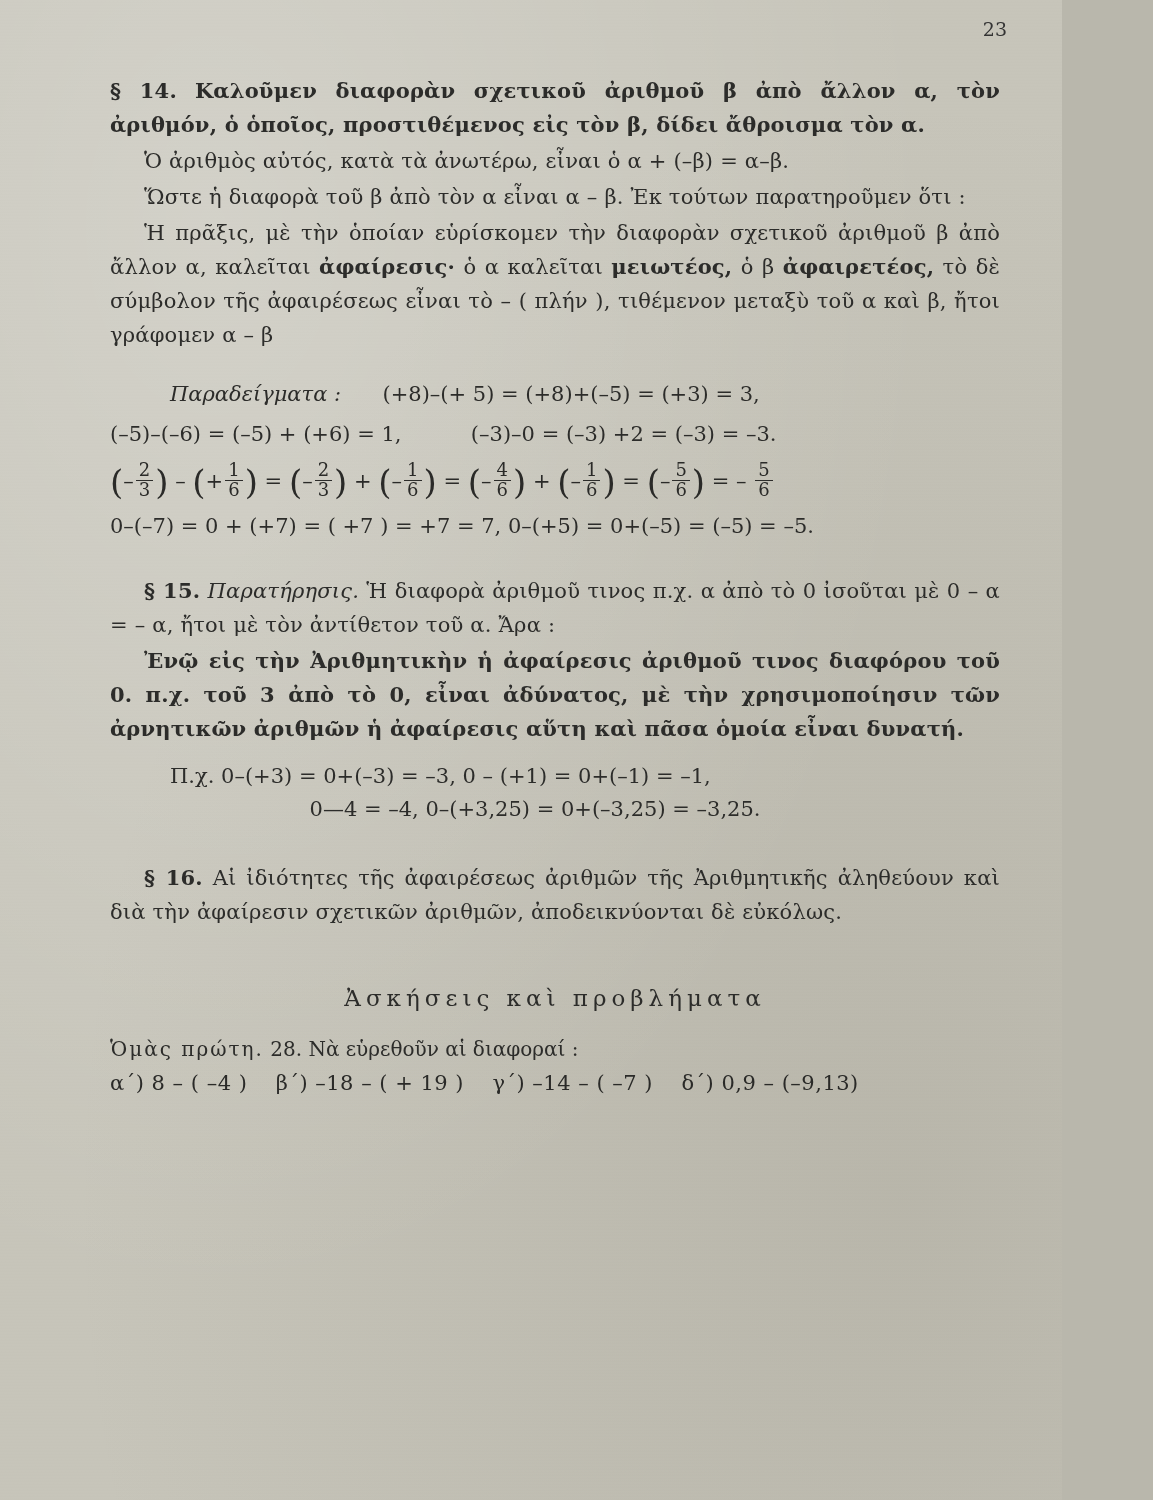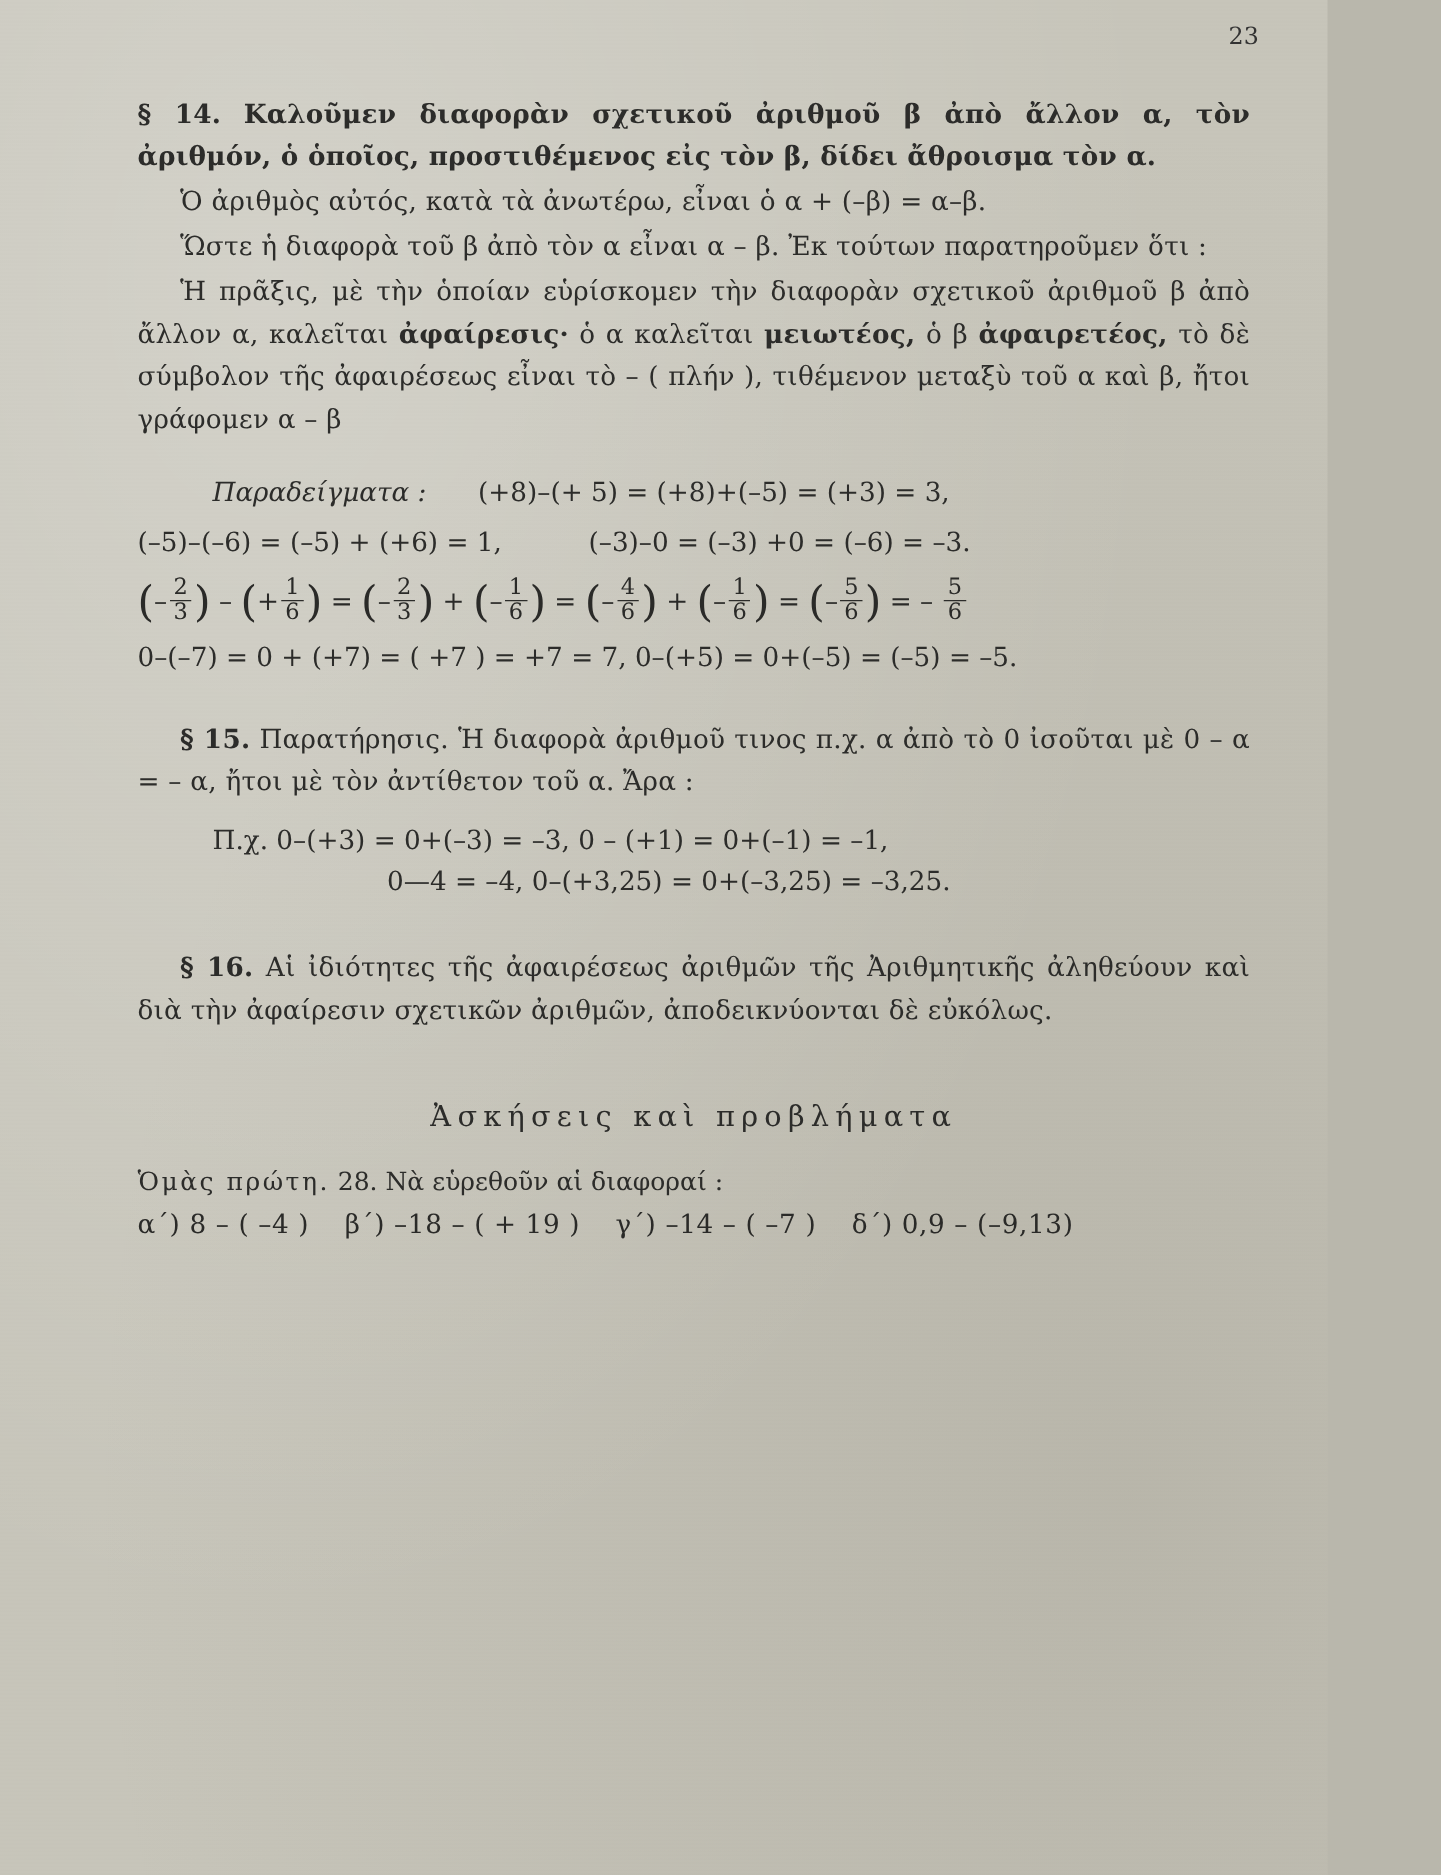--- a/index.html
+++ b/index.html
@@ -49,21 +49,21 @@
     font-size: 21px;
     line-height: 1.62;
     text-align: justify;
     margin: 0 0 2px 0;
     letter-spacing: 0.2px;
     color: #2c2c2a;
   }
   .para.indent { text-indent: 34px; }
   .bold { font-weight: bold; }
   .sec-head { font-weight: bold; }
-  .ital { }
+  .ital { font-style: italic; }
 
   .block-14 { margin-top: 4px; }
   .block-14 .para { text-align: justify; }
 
   .math-line {
     font-size: 21px;
     line-height: 1.6;
     margin: 0;
     color: #2c2c2a;
     white-space: nowrap;
@@ -159,21 +159,21 @@
 
     <div class="examples">
       <div class="math-line ex-row-1">
         <span class="lbl">Παραδείγματα :</span>
         <span class="sp"></span><span class="sp"></span>
         <span>(+8)–(+ 5) = (+8)+(–5) = (+3) = 3,</span>
       </div>
       <div class="math-line ex-row-2">
         <span>(–5)–(–6) = (–5) + (+6) = 1,</span>
         <span class="sp"></span><span class="sp"></span><span class="sp"></span><span class="sp"></span>
-        <span>(–3)–0 = (–3) +0 = (–6) = –3.</span>
+        <span>(–3)–0 = (–3) +2 = (–3) = –3.</span>
       </div>
 
       <div class="frac-row">
         <span class="paren-big">(</span>
         <span>–</span>
         <span class="frac">
           <span class="num">2</span>
           <span class="den">3</span>
         </span>
         <span class="paren-big">)</span>
@@ -232,20 +232,23 @@
         </span>
       </div>
 
       <div class="math-line ex-row-4">0–(–7) = 0 + (+7) = ( +7 ) = +7 = 7, 0–(+5) = 0+(–5) = (–5) = –5.</div>
     </div>
 
     <div class="block-15">
       <p class="para indent">
         <span class="sec-head">§ 15.</span>
         <span class="ital">Παρατήρησις.</span><span> Ἡ διαφορὰ ἀριθμοῦ τινος π.χ. α ἀπὸ τὸ 0 ἰσοῦται μὲ 0 – α = – α, ἤτοι μὲ τὸν ἀντίθετον τοῦ α. Ἄρα :</span>
+      </p>
+      <p class="para indent">
+        <span class="bold">Ἐνῷ εἰς τὴν Ἀριθμητικὴν ἡ ἀφαίρεσις ἀριθμοῦ τινος διαφόρου τοῦ 0. π.χ. τοῦ 3 ἀπὸ τὸ 0, εἶναι ἀδύνατος, μὲ τὴν χρησιμοποίησιν τῶν ἀρνητικῶν ἀριθμῶν ἡ ἀφαίρεσις αὕτη καὶ πᾶσα ὁμοία εἶναι δυνατή.</span>
       </p>
       <div class="px-lines">
         <div class="math-line px-line-1">Π.χ. 0–(+3) = 0+(–3) = –3,    0 – (+1) = 0+(–1) = –1,</div>
         <div class="math-line px-line-2">0—4 = –4,   0–(+3,25) = 0+(–3,25) = –3,25.</div>
       </div>
     </div>
 
     <div class="block-16">
       <p class="para indent">
         <span class="sec-head">§ 16.</span>

